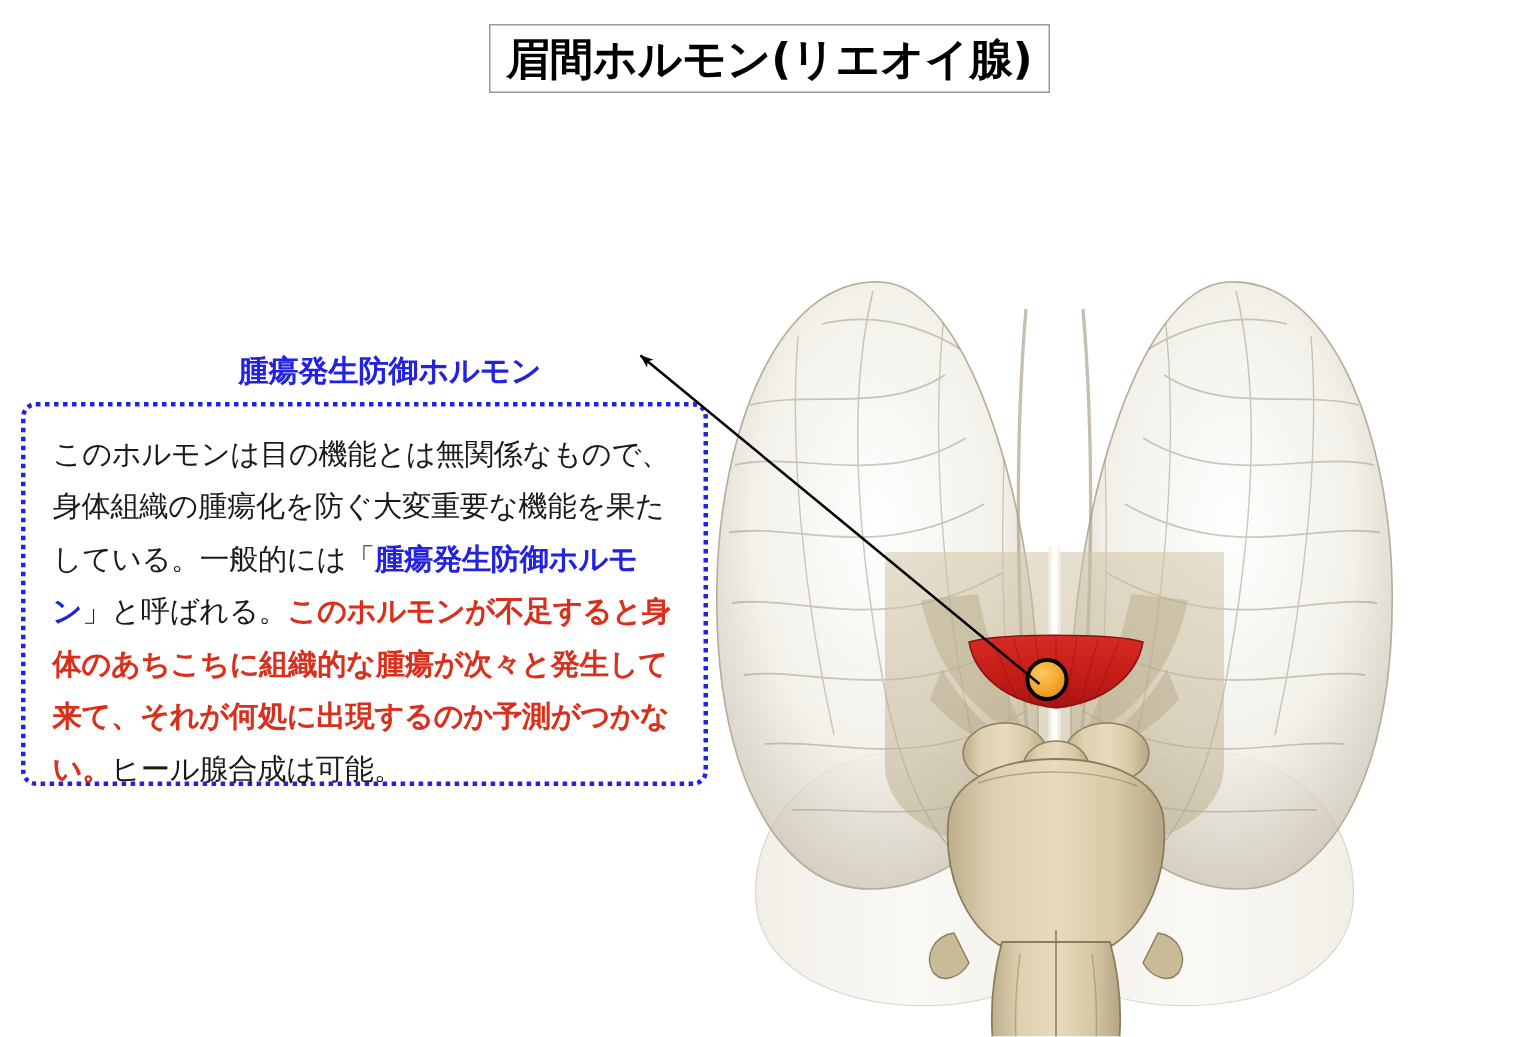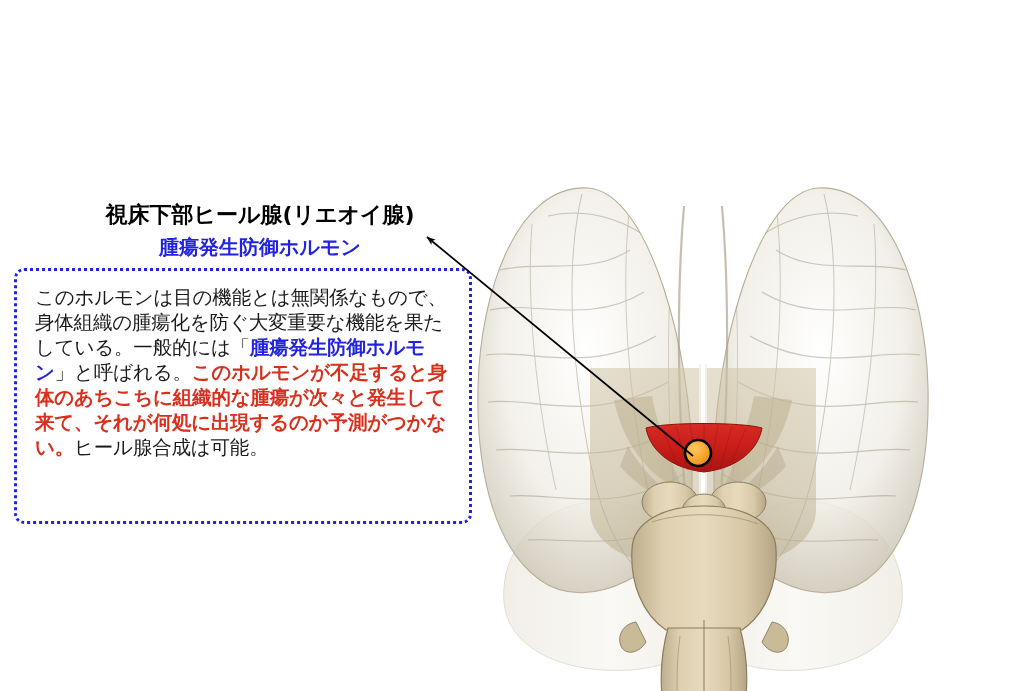--- a/index.html
+++ b/index.html
@@ -91,21 +91,21 @@
     width: 458px;
     height: 256px;
     box-sizing: border-box;
     border: 3px dotted #2222e0;
     border-radius: 10px;
     background: #ffffff;
     padding: 14px 16px 10px 18px;
   }
   #description-body {
     font-size: 19.5px;
-    line-height: 25px;
+    line-height: 35px;
     color: #1a1a1a;
     letter-spacing: -0.2px;
   }
   .tx-blue { color: #2222e0; font-weight: bold; }
   .tx-red  { color: #d8301c; font-weight: bold; }
   .tx-plain { color: #1a1a1a; }
 
   
   #brain-figure {
     position: absolute;
@@ -124,23 +124,25 @@
     width: 310px;
     height: 250px;
     pointer-events: none;
   }
 </style>
 </head>
 <body>
 
 <div class="stage">
 
-
-
-  <div id="gland-label-primary">視床下部ヒール腺(リエオイ腺)</div>
+  <div id="title-box">
+    <span id="title-text">眉間ホルモン(リエオイ腺)</span>
+  </div>
+
+
   <div id="gland-label-secondary">腫瘍発生防御ホルモン</div>
 
   <div id="description-box">
     <div id="description-body"><span class="tx-plain">このホルモンは目の機能とは無関係なもので、身体組織の腫瘍化を防ぐ大変重要な機能を果たしている。一般的には「</span><span class="tx-blue">腫瘍発生防御ホルモン</span><span class="tx-plain">」と呼ばれる。</span><span class="tx-red">このホルモンが不足すると身体のあちこちに組織的な腫瘍が次々と発生して来て、それが何処に出現するのか予測がつかない。</span><span class="tx-plain">ヒール腺合成は可能。</span></div>
   </div>
 
   <div id="brain-figure">
     <svg id="brain-svg" width="470" height="541" viewBox="0 0 470 541" xmlns="http://www.w3.org/2000/svg" aria-hidden="true">
       <defs>
         <radialGradient id="gCortex" cx="50%" cy="40%" r="70%">

